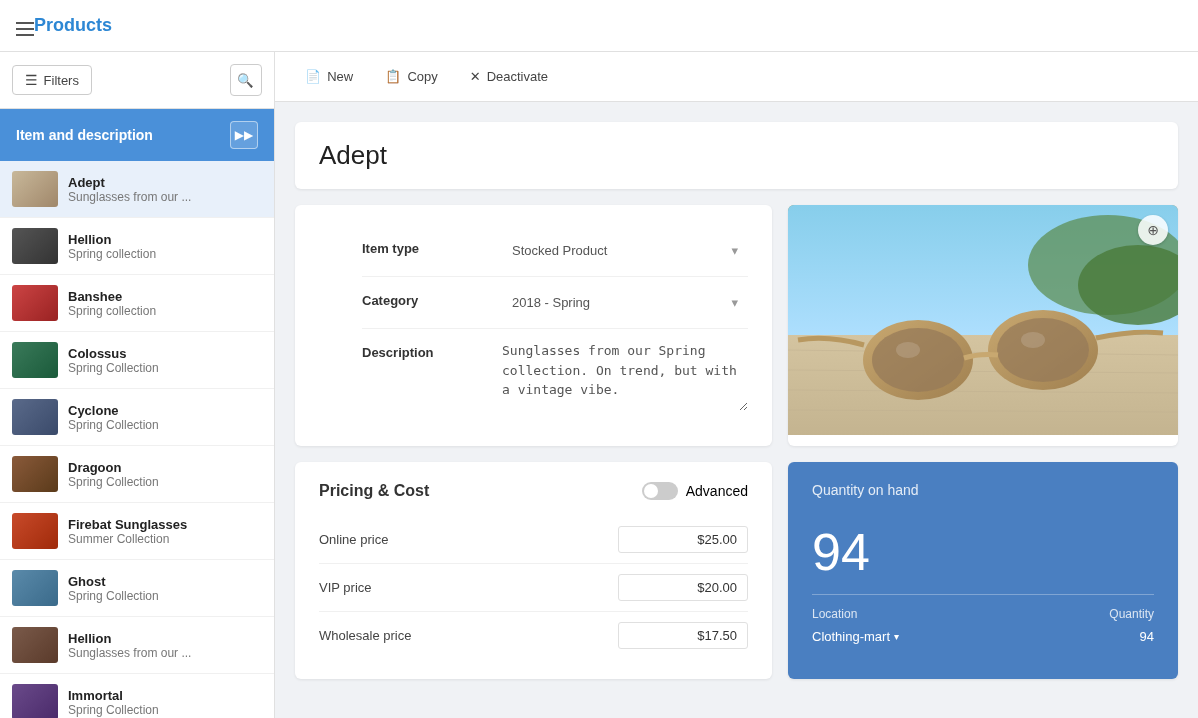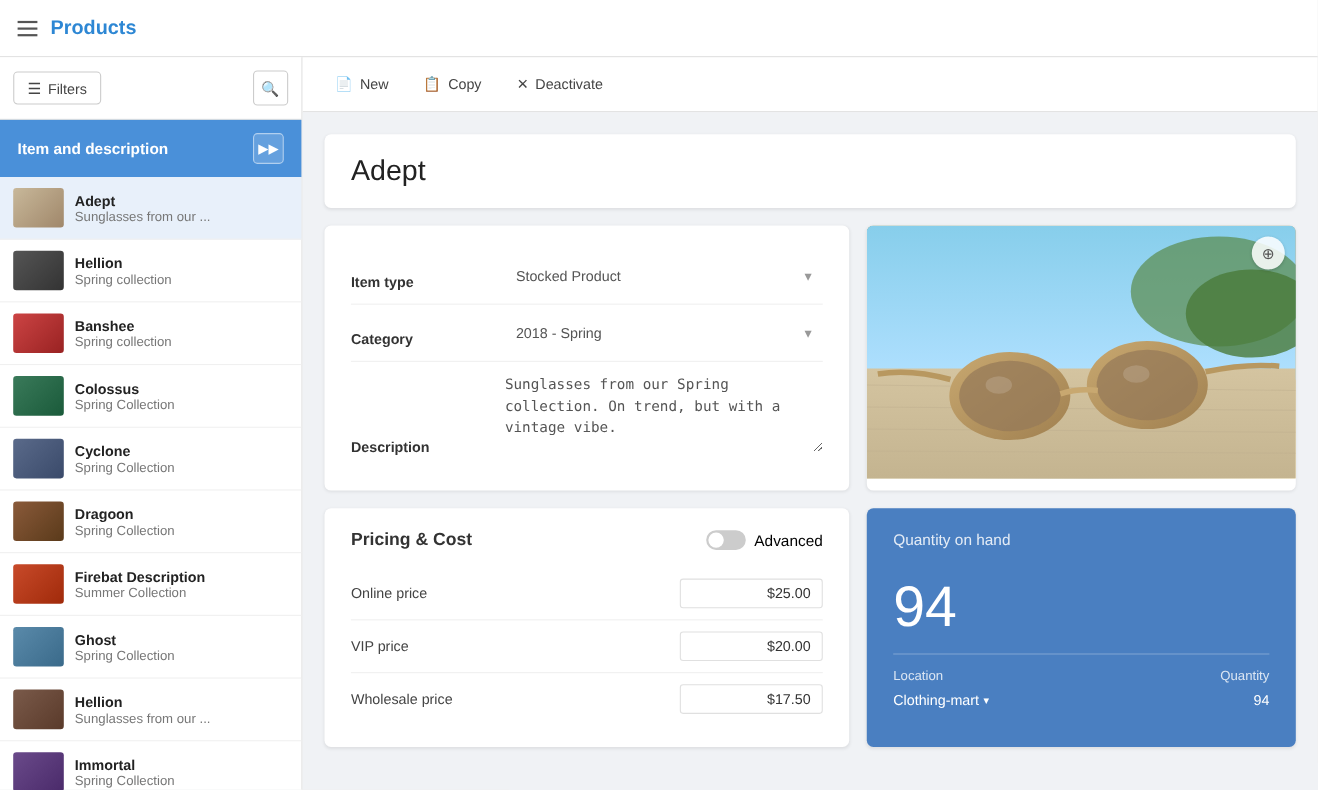--- a/index.html
+++ b/index.html
@@ -4,21 +4,21 @@
   <style>
     * { box-sizing: border-box; margin: 0; padding: 0; }
     body { font-family: -apple-system, BlinkMacSystemFont, 'Segoe UI', sans-serif; font-size: 14px; background: #f0f0f0; color: #333; height: 718px; overflow: hidden; }
 
     
     .top-nav {
       display: flex; align-items: center; justify-content: space-between;
       background: #fff; height: 52px; padding: 0 16px;
       border-bottom: 1px solid #e0e0e0;
     }
-    .top-nav-left { display: flex; align-items: center; gap: 12px; }
+    .top-nav-left { display: flex; align-items: flex-end; }
     .hamburger { display: flex; flex-direction: column; gap: 4px; cursor: pointer; }
     .hamburger span { width: 18px; height: 2px; background: #555; display: block; }
     .top-nav-title { color: #2d87d4; font-size: 18px; font-weight: 600; }
     .top-nav-user { text-align: right; }
     .top-nav-user .name { font-weight: 600; font-size: 14px; }
     .top-nav-user .email { font-size: 12px; color: #777; }
 
     
     .main-layout { display: flex; height: calc(718px - 52px); }
 
@@ -64,21 +64,21 @@
 
     
     .product-title-card { background: #fff; border-radius: 6px; padding: 18px 24px; margin-bottom: 16px; box-shadow: 0 1px 3px rgba(0,0,0,0.08); }
     .product-title { font-size: 26px; font-weight: 400; color: #222; }
 
     
     .product-details-row { display: flex; gap: 16px; margin-bottom: 16px; }
     .product-form-card { background: #fff; border-radius: 6px; padding: 20px 24px; flex: 1; box-shadow: 0 1px 3px rgba(0,0,0,0.08); }
     .product-image-card { background: #fff; border-radius: 6px; width: 390px; flex-shrink: 0; box-shadow: 0 1px 3px rgba(0,0,0,0.08); display: flex; flex-direction: column; }
 
-    .form-row { display: flex; align-items: flex-end; padding: 12px 0; border-bottom: 1px solid #f0f0f0; }
+    .form-row { display: flex; align-items: flex-start; padding: 12px 0; border-bottom: 1px solid #f0f0f0; margin-left: 43px; }
     .form-row:last-child { border-bottom: none; }
     .form-label { width: 140px; flex-shrink: 0; font-weight: 600; font-size: 13px; color: #333; padding-top: 4px; }
     .form-value { flex: 1; }
     .form-select { display: flex; align-items: center; justify-content: space-between; padding: 6px 10px; border: none; background: transparent; font-size: 13px; color: #555; cursor: pointer; width: 100%; }
     .form-select .chevron { color: #999; }
     .form-textarea { width: 100%; border: none; font-size: 13px; color: #555; resize: vertical; min-height: 70px; outline: none; line-height: 1.5; background: transparent; }
 
     
     .product-image-container { flex: 1; overflow: hidden; border-radius: 6px 6px 0 0; position: relative; }
     .product-image-placeholder { width: 100%; height: 230px; background: linear-gradient(135deg, #8a9a6a 0%, #c8b88a 40%, #a8986a 70%, #e8d8a8 100%); display: flex; align-items: center; justify-content: center; }
@@ -189,21 +189,21 @@
       <div class="list-item">
         <div class="list-item-thumb thumb-dragoon"></div>
         <div class="list-item-info">
           <div class="list-item-name">Dragoon</div>
           <div class="list-item-desc">Spring Collection</div>
         </div>
       </div>
       <div class="list-item">
         <div class="list-item-thumb thumb-firebat"></div>
         <div class="list-item-info">
-          <div class="list-item-name">Firebat Description</div>
+          <div class="list-item-name">Firebat Sunglasses</div>
           <div class="list-item-desc">Summer Collection</div>
         </div>
       </div>
       <div class="list-item">
         <div class="list-item-thumb thumb-ghost"></div>
         <div class="list-item-info">
           <div class="list-item-name">Ghost</div>
           <div class="list-item-desc">Spring Collection</div>
         </div>
       </div>

